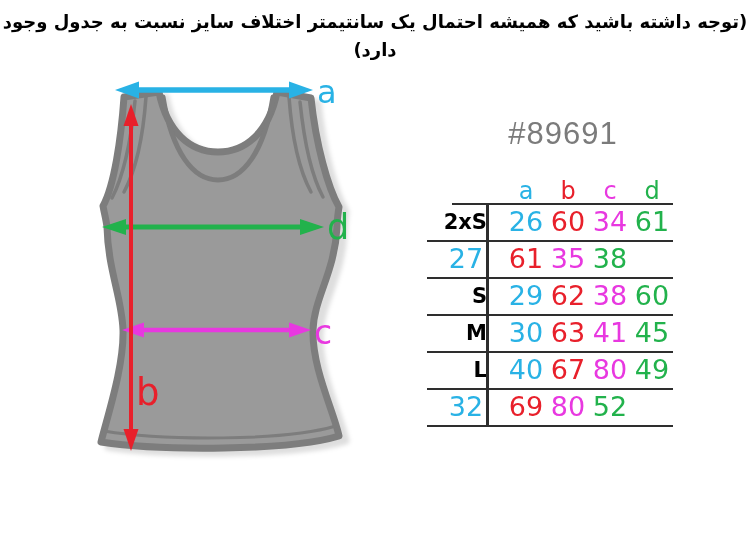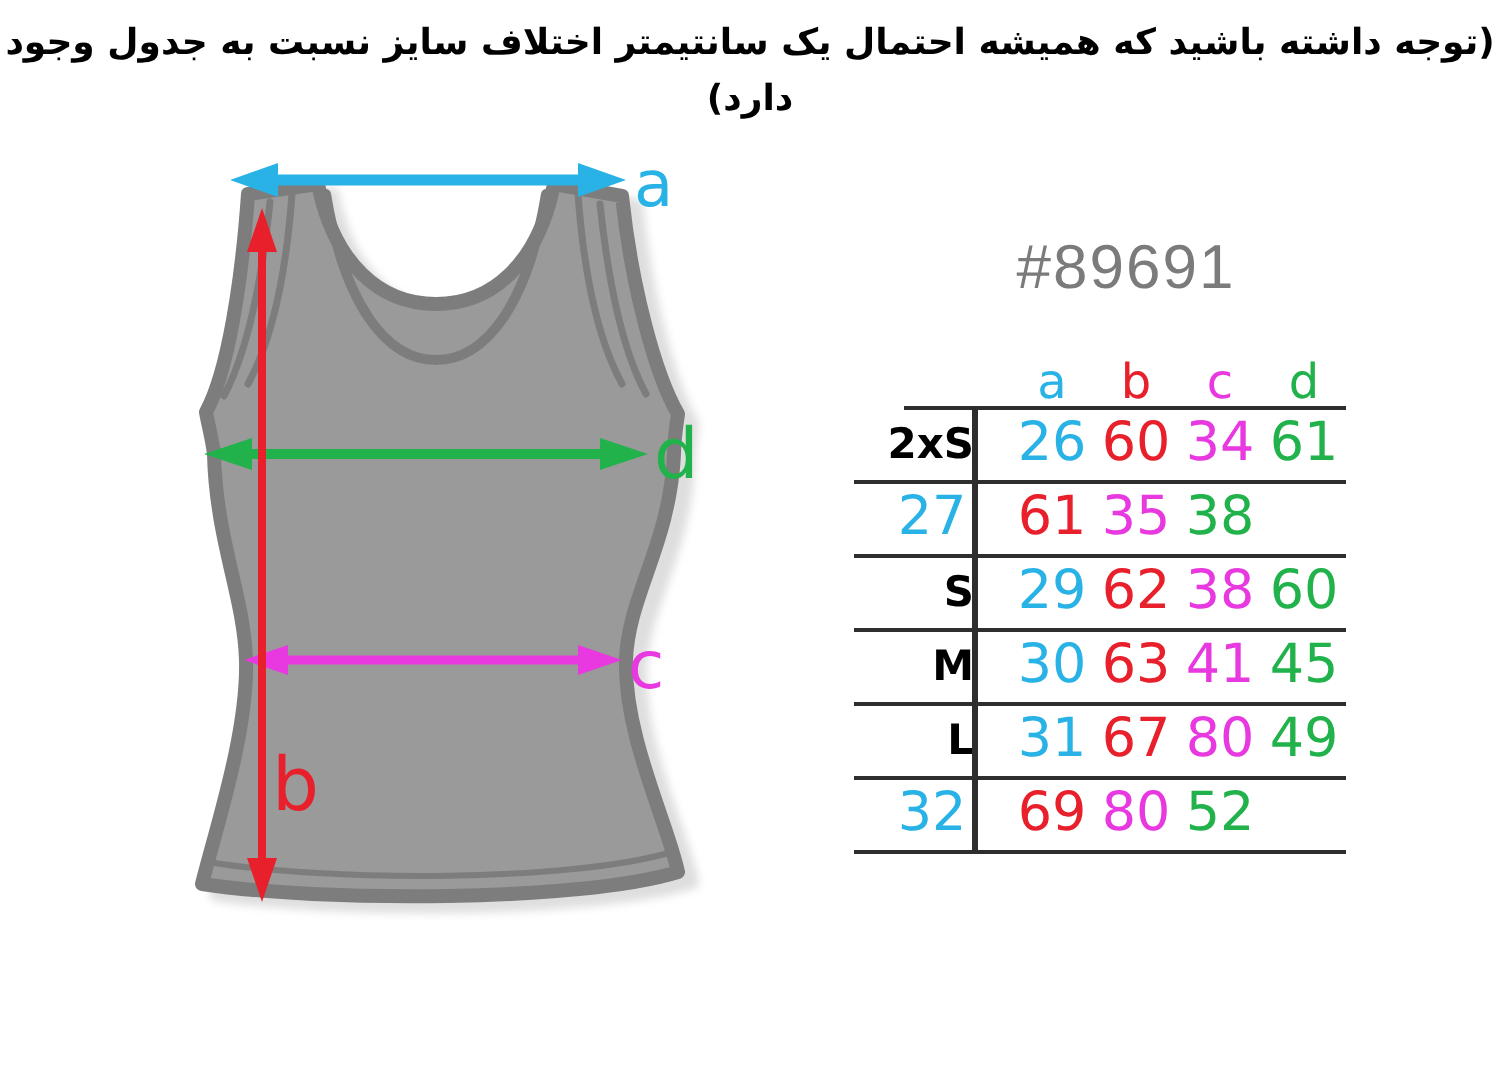--- a/index.html
+++ b/index.html
@@ -141,21 +141,21 @@
     <div class="trow">
       <div class="tlabel">M</div>
       <div class="tval clr-a">30</div>
       <div class="tval clr-b">63</div>
       <div class="tval clr-c">41</div>
       <div class="tval clr-d">45</div>
     </div>
 
     <div class="trow">
       <div class="tlabel">L</div>
-      <div class="tval clr-a">31</div>
+      <div class="tval clr-a">40</div>
       <div class="tval clr-b">67</div>
       <div class="tval clr-c">80</div>
       <div class="tval clr-d">49</div>
     </div>
 
     <div class="trow">
       <div class="tval clr-a">32</div>
       <div class="tval clr-b">69</div>
       <div class="tval clr-c">80</div>
       <div class="tval clr-d">52</div>

